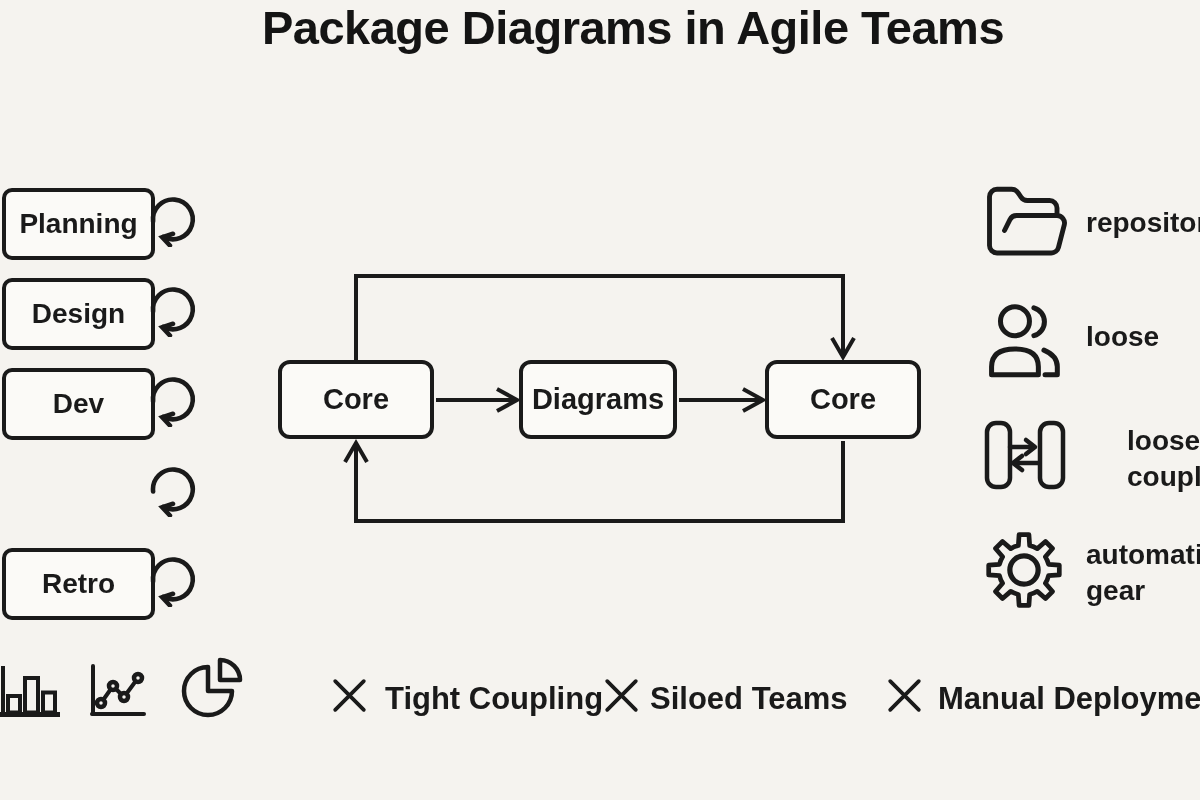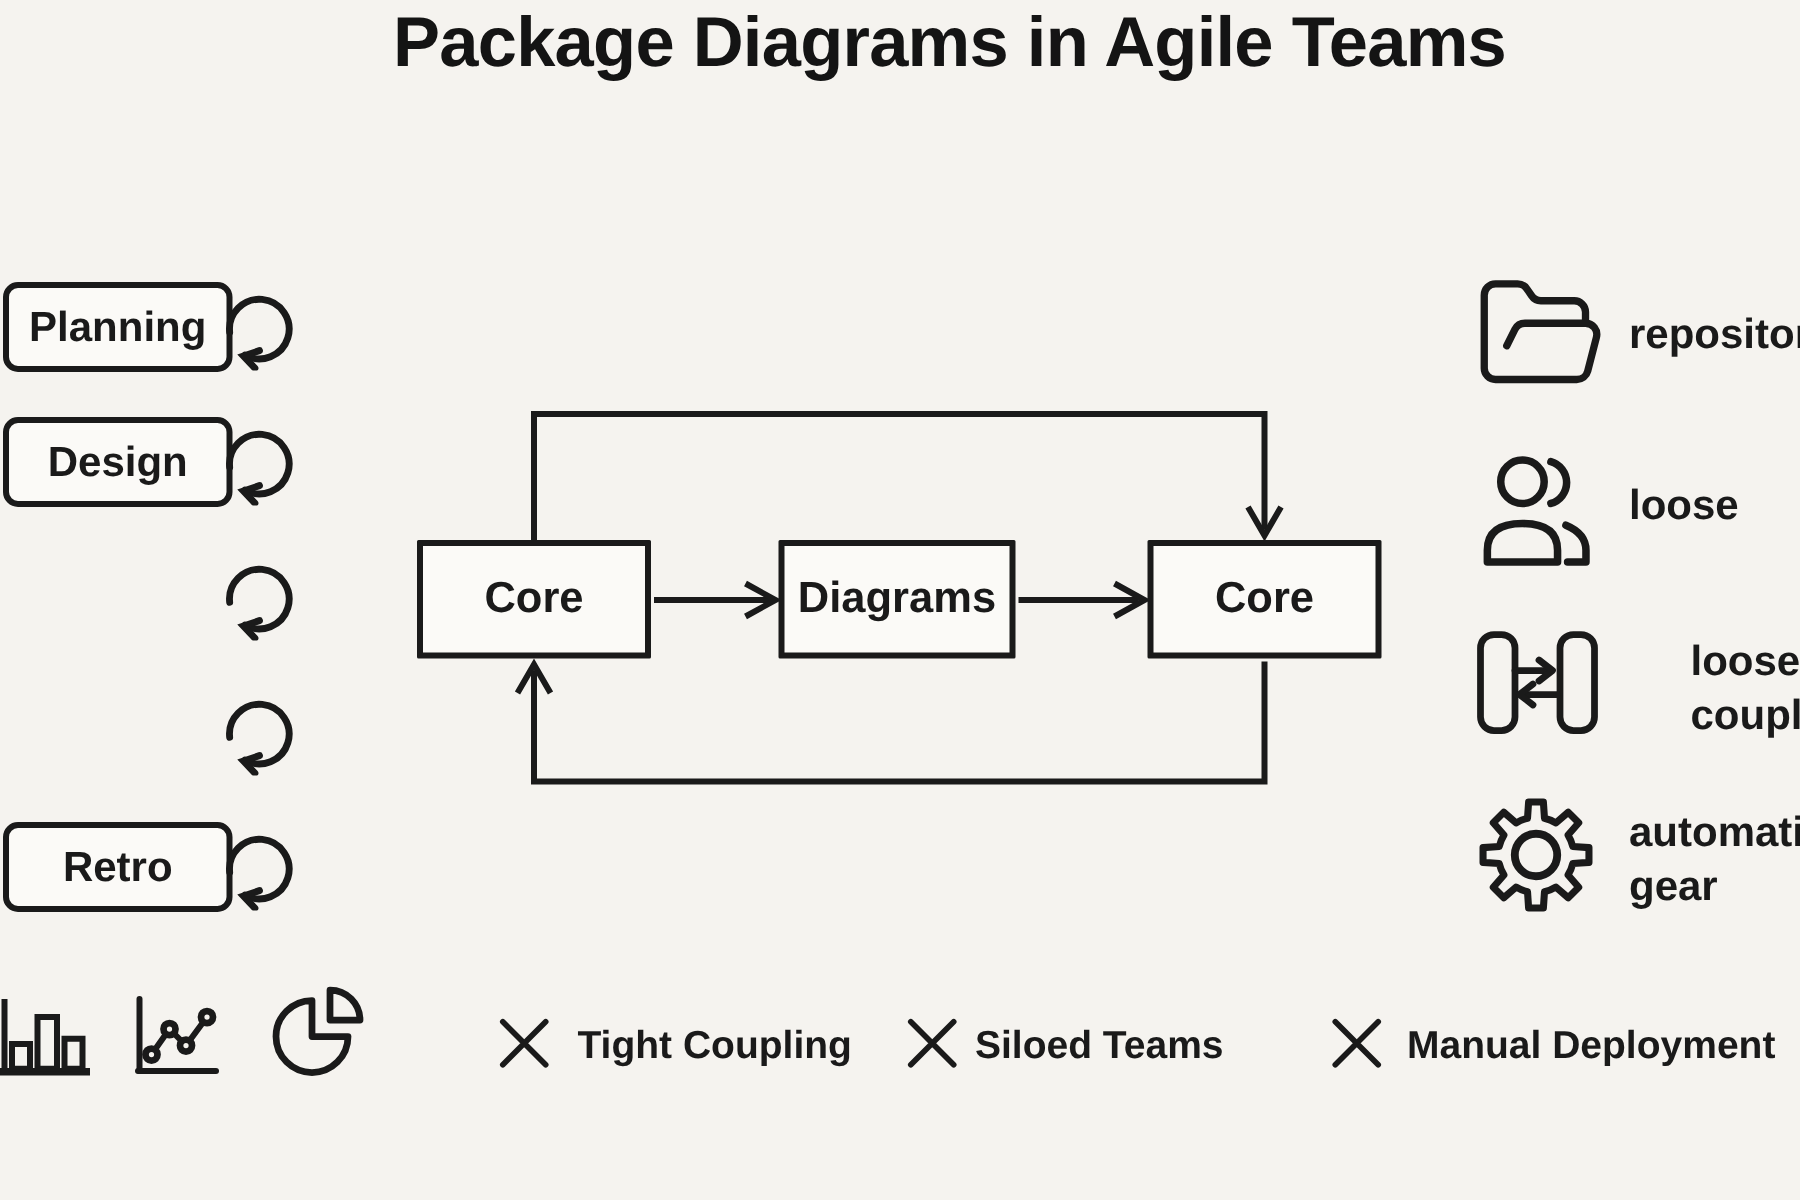--- a/index.html
+++ b/index.html
@@ -20,48 +20,48 @@
   
   .title{
     left:0; top:58; width:1200px;
     text-align:center;
     font-size:47px; font-weight:700; letter-spacing:-0.5px;
     color:#141414;
     margin-left:33px;
   }
   
   .stage-box{
-    left:2px; width:153px; height:60px;
+    left:2px; width:153px; height:72px;
     background:var(--boxfill);
     border:4px solid var(--ink);
     border-radius:10px;
     display:flex; align-items:center; justify-content:center;
     font-size:28px; font-weight:600;
   }
   .loop-svg{ left:147px; width:53px; height:53px; }
   
   .node{
     top:360px; height:79px;
     background:var(--boxfill);
     border:4px solid var(--ink);
-    border-radius:1px;
+    border-radius:12px;
     display:flex; align-items:center; justify-content:center;
     font-size:29px; font-weight:600;
   }
   svg{display:block;}
   .stroke{stroke:var(--ink); fill:none;}
   
   .legend-label{
     left:1086px; width:114px;
     font-size:28px; font-weight:600; line-height:36px;
     overflow:hidden; white-space:normal;
   }
   
   .anti-label{
-    font-size:26px; font-weight:600;
+    font-size:31px; font-weight:600;
     white-space:nowrap; overflow:hidden;
   }
 </style>
 </head>
 <body>
 
 <main>
 
   <h1 class="abs title">Package Diagrams in Agile Teams</h1>
 
@@ -79,20 +79,23 @@
     <div class="abs" style="left:0;top:278px;width:210px;height:60px;text-align:center;">
       <div class="abs stage-box" style="top:0;">
           <span>Design</span>
         </div>
       <svg class="abs loop-svg" style="top:6px;" viewBox="0 0 52 52">
         <path class="stroke" stroke-width="4.5" stroke-linecap="round" d="M 6 27 A 19.5 19.5 0 1 1 16 42"></path>
         <path class="stroke" stroke-width="4.5" stroke-linecap="round" d="M 25.5 39 L 15 42.5 L 22.5 50.5"></path>
       </svg>
     </div>
     <div class="abs" style="left:0;top:368px;width:210px;height:60px;">
+      <div class="abs stage-box" style="top:0;">
+          <span>Dev</span>
+        </div>
       <svg class="abs loop-svg" style="top:6px;" viewBox="0 0 52 52">
         <path class="stroke" stroke-width="4.5" stroke-linecap="round" d="M 6 27 A 19.5 19.5 0 1 1 16 42"></path>
         <path class="stroke" stroke-width="4.5" stroke-linecap="round" d="M 25.5 39 L 15 42.5 L 22.5 50.5"></path>
       </svg>
     </div>
     <div class="abs" style="left:0;top:458px;width:210px;height:60px;">
       <svg class="abs loop-svg" style="top:6px;" viewBox="0 0 52 52">
         <path class="stroke" stroke-width="4.5" stroke-linecap="round" d="M 6 27 A 19.5 19.5 0 1 1 16 42"></path>
         <path class="stroke" stroke-width="4.5" stroke-linecap="round" d="M 25.5 39 L 15 42.5 L 22.5 50.5"></path>
       </svg>

